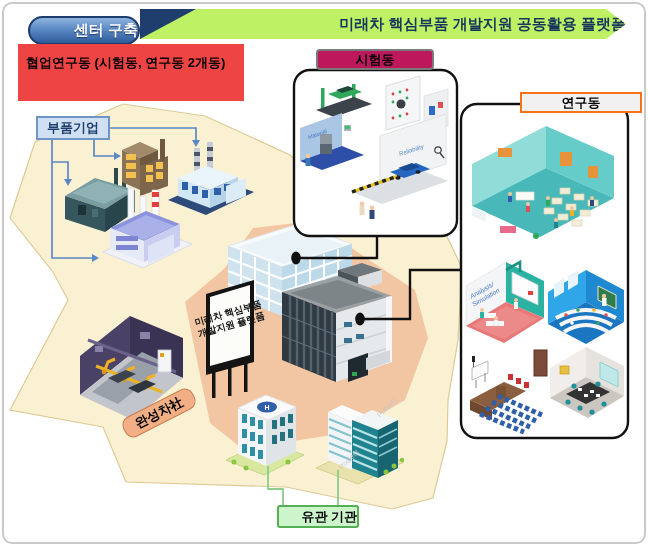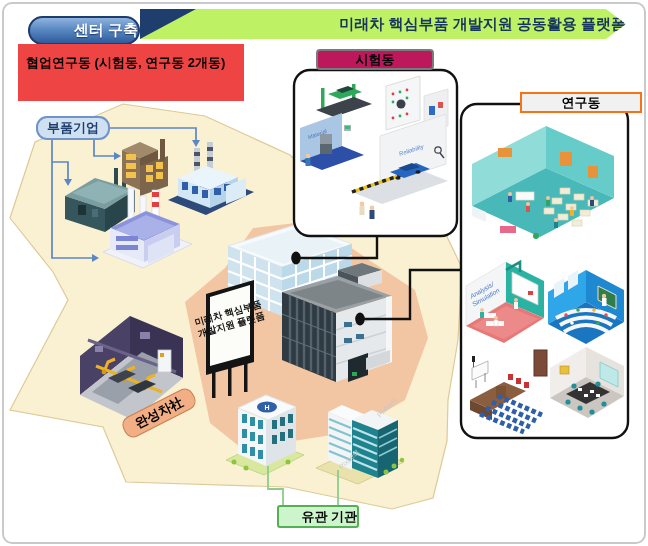--- a/index.html
+++ b/index.html
@@ -18,21 +18,21 @@
   .banner-tri{position:absolute;left:140px;top:9px;width:56px;height:30px;background:#1f3e6e;
           clip-path:polygon(0 0,100% 0,0 100%);}
   .infobox{position:absolute;left:18px;top:44px;width:226px;height:57px;background:#ef4444;
            color:#000;font-weight:bold;font-size:13px;padding:7px 0 0 8px;box-sizing:border-box;line-height:23px;}
   .infobox i{font-family:"Liberation Serif",serif;}
   .infobox sup{font-size:9px;}
 
   .maplabel{position:absolute;box-sizing:border-box;display:flex;align-items:center;justify-content:center;
             font-weight:bold;font-size:13px;}
   .lbl-parts{left:36px;top:116px;width:74px;height:24px;background:#cfe0f2;border:2px solid #6e94c8;
-             border-radius:11px;color:#1f3e6e;}
+             border-radius:0;color:#1f3e6e;}
   .lbl-test{left:316px;top:49px;width:118px;height:21px;background:#be185d;border:2px solid #7a7a7a;
             border-radius:4px;color:#000;}
   .lbl-research{left:480px;top:92px;width:122px;height:21px;background:#f1f1f1;border:2px solid #f97316;
             border-radius:0;color:#000;margin-left:40px;}
   .lbl-oem{left:120px;top:402px;width:78px;height:22px;background:#f2ae84;border:1px solid #c88050;
            border-radius:9px;color:#000;transform:rotate(-27deg);}
   .lbl-orgs{left:277px;top:505px;width:82px;height:23px;background:#ccf5cc;border:2px solid #55b055;
             border-radius:3px;color:#000;justify-content:flex-end;}
 </style>
 </head>

